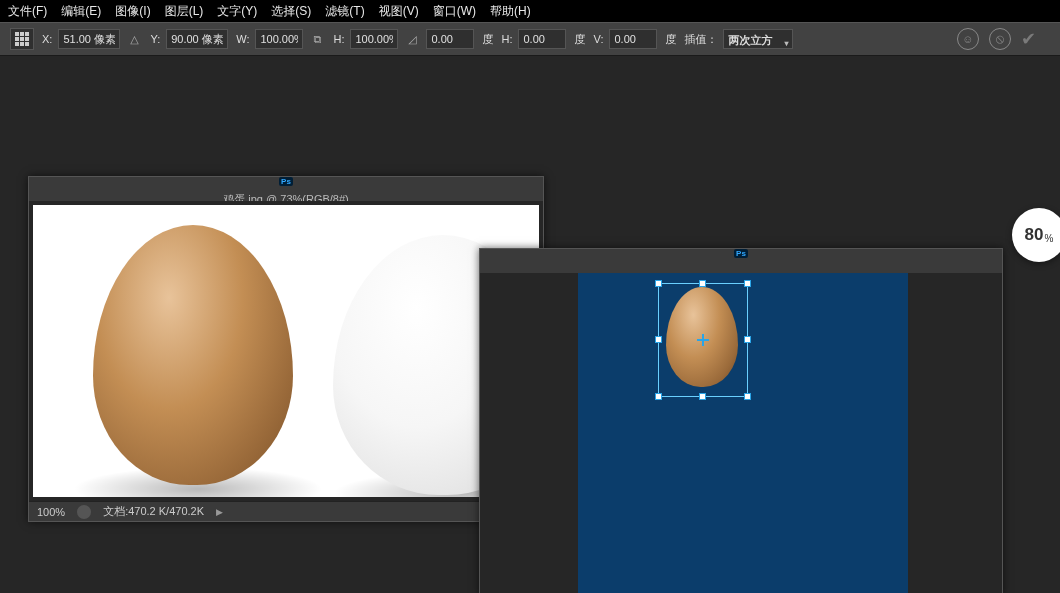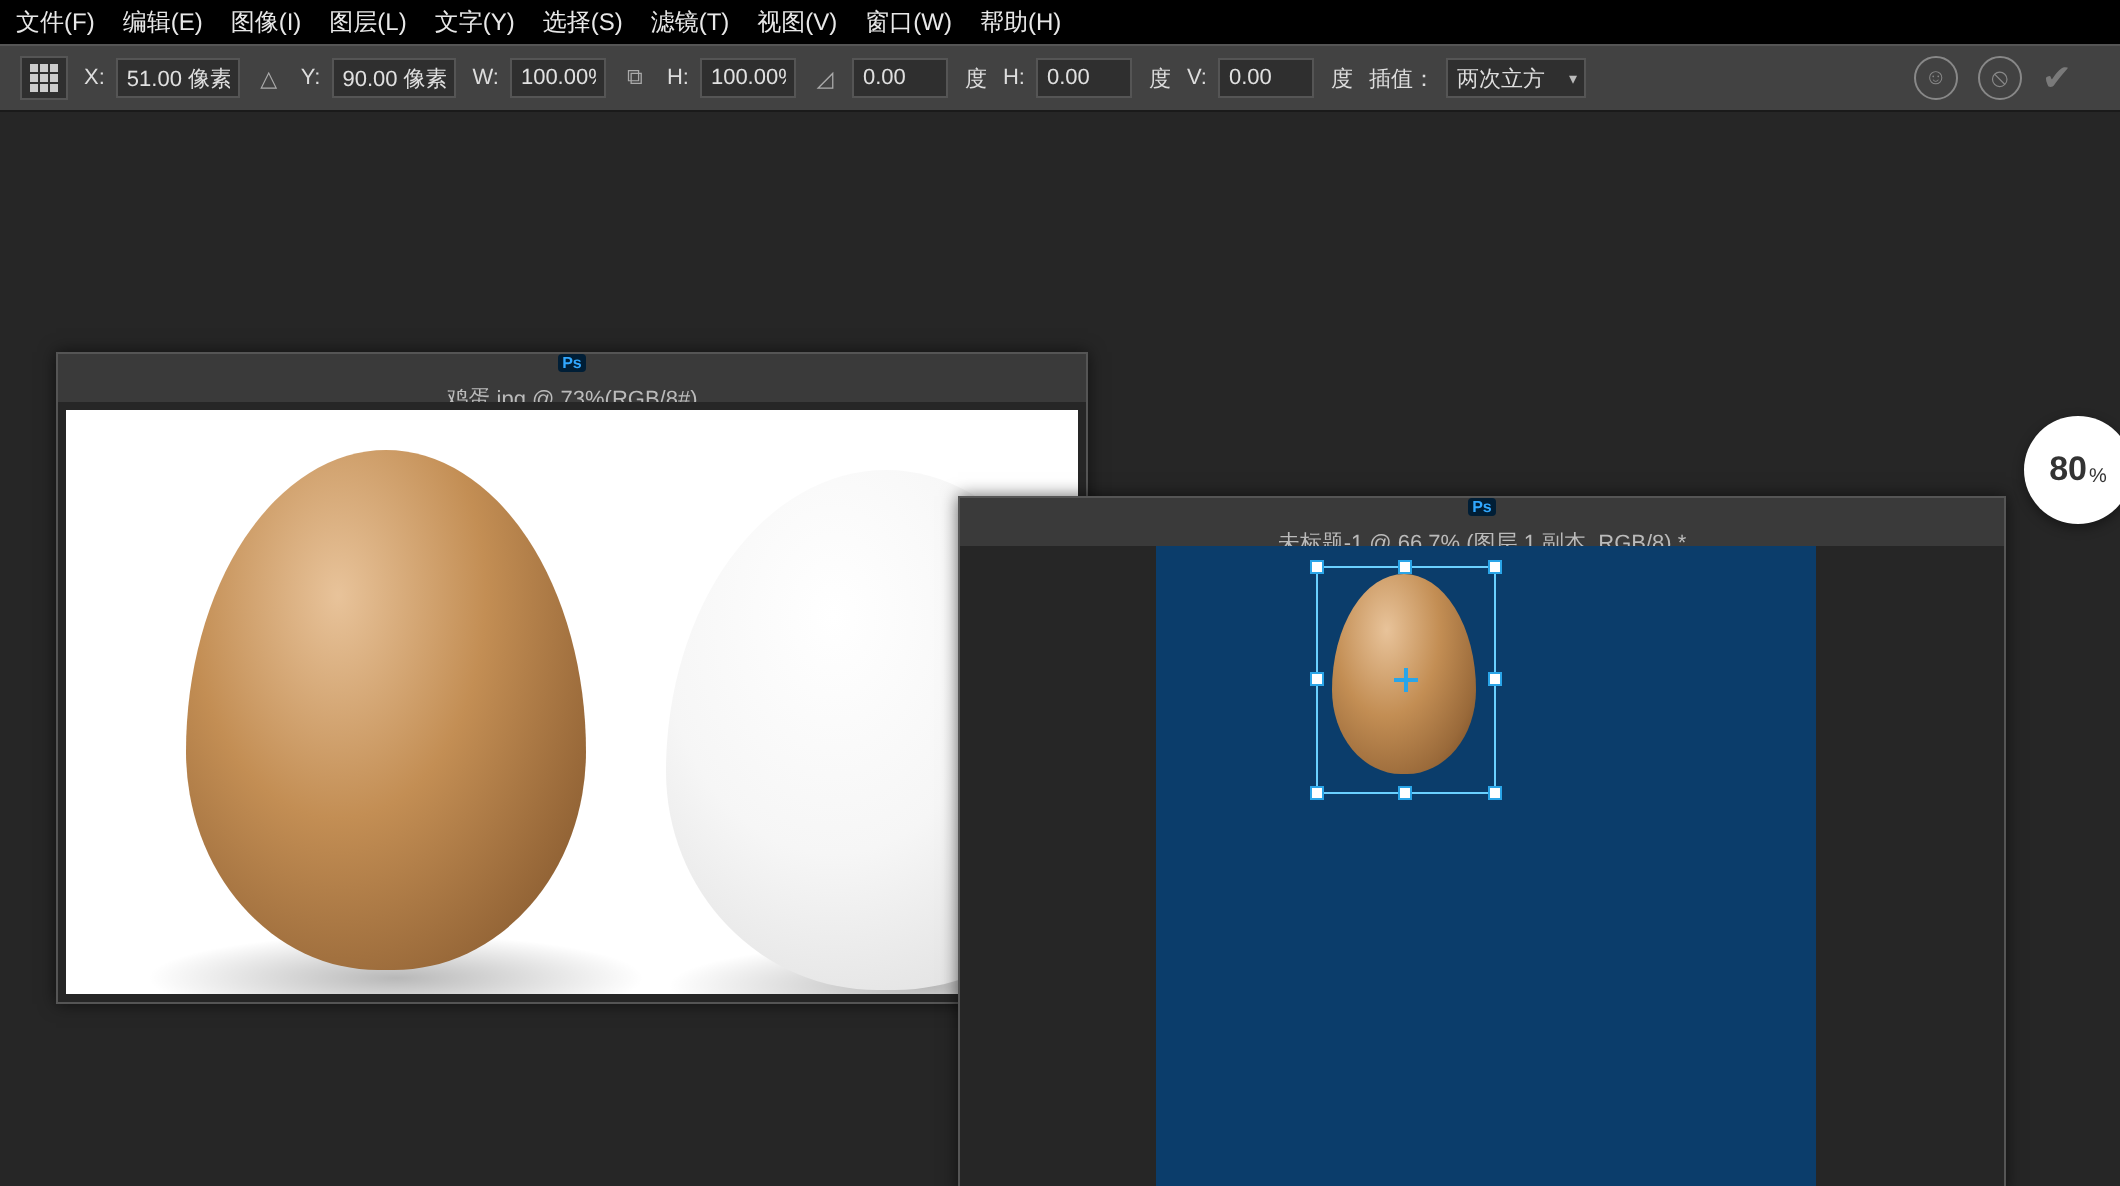--- a/index.html
+++ b/index.html
@@ -65,22 +65,22 @@
   }
   .opt-input.sm { width: 48px; }
   .skew-icon, .link-icon {
     width: 16px; height: 16px;
     display:flex; align-items:center; justify-content:center;
     color:#aaa;
   }
   .interp-select {
     width: 70px; height: 20px;
     background:#2f2f2f; border:1px solid #555;
-    display:flex; align-items:center; justify-content:space-between;
-    padding:0 4px; font-size:11px;
+    display:flex; align-items:flex-end; justify-content:space-between;
+    padding:0 4px; font-size:11px;font-weight:bold;
   }
   .interp-select .tri { font-size:8px; color:#bbb;}
   .rightbtns { margin-left:auto; display:flex; gap:10px; align-items:center; padding-right:14px;}
   .circlebtn {
     width:22px; height:22px; border:1.5px solid #888; border-radius:50%;
     display:flex; align-items:center; justify-content:center;
     color:#888; font-size:13px;
   }
   .checkbtn { color:#7a7a7a; font-size:18px; }
   .smiley { border:1.5px solid #888; width:22px;height:22px;border-radius:50%;display:flex;align-items:center;justify-content:center;color:#888;font-size:11px;}
@@ -303,26 +303,33 @@
       <div class="winbtn">✕</div>
     </div>
     <div class="canvas-area">
       <div class="img">
         <div class="shadow s1"></div>
         <div class="shadow s2"></div>
         <div class="egg brown"></div>
         <div class="egg white"></div>
       </div>
     </div>
+    <div class="statusbar">
+      <span>100%</span>
+      <div class="ricon"></div>
+      <span>
+        <span>文档:</span><span>470.2 K/470.2K</span>
+      </span>
+      <span class="arrow">▶</span>
+    </div>
   </div>
 
   <div class="docwin" id="win2">
     <div class="titlebar">
       <div class="ps-badge">Ps</div>
-      <span>未标题-1 @ 66.7% (图层 1 副本, RGB/8) *</span>
       <span class="spacer"></span>
       <div class="winbtn">—</div>
       <div class="winbtn">☐</div>
       <div class="winbtn">✕</div>
     </div>
     <div class="canvas-area">
       <div class="bluecanvas">
         <div class="egg small"></div>
         <div class="bbox">
           <div class="handle h-nw"></div>

